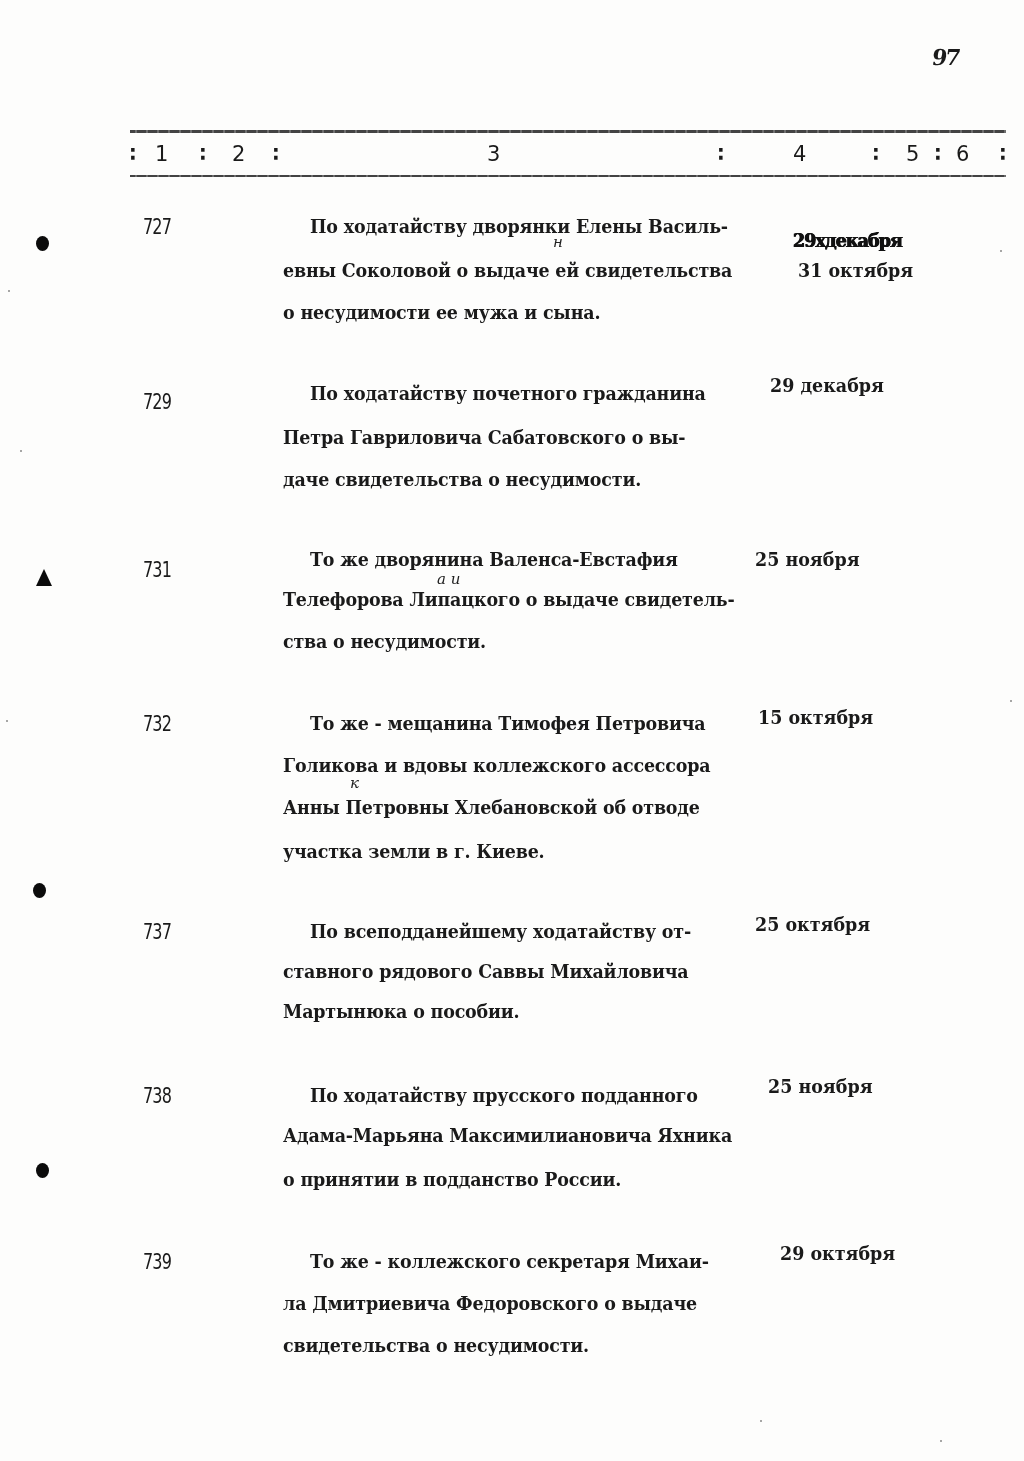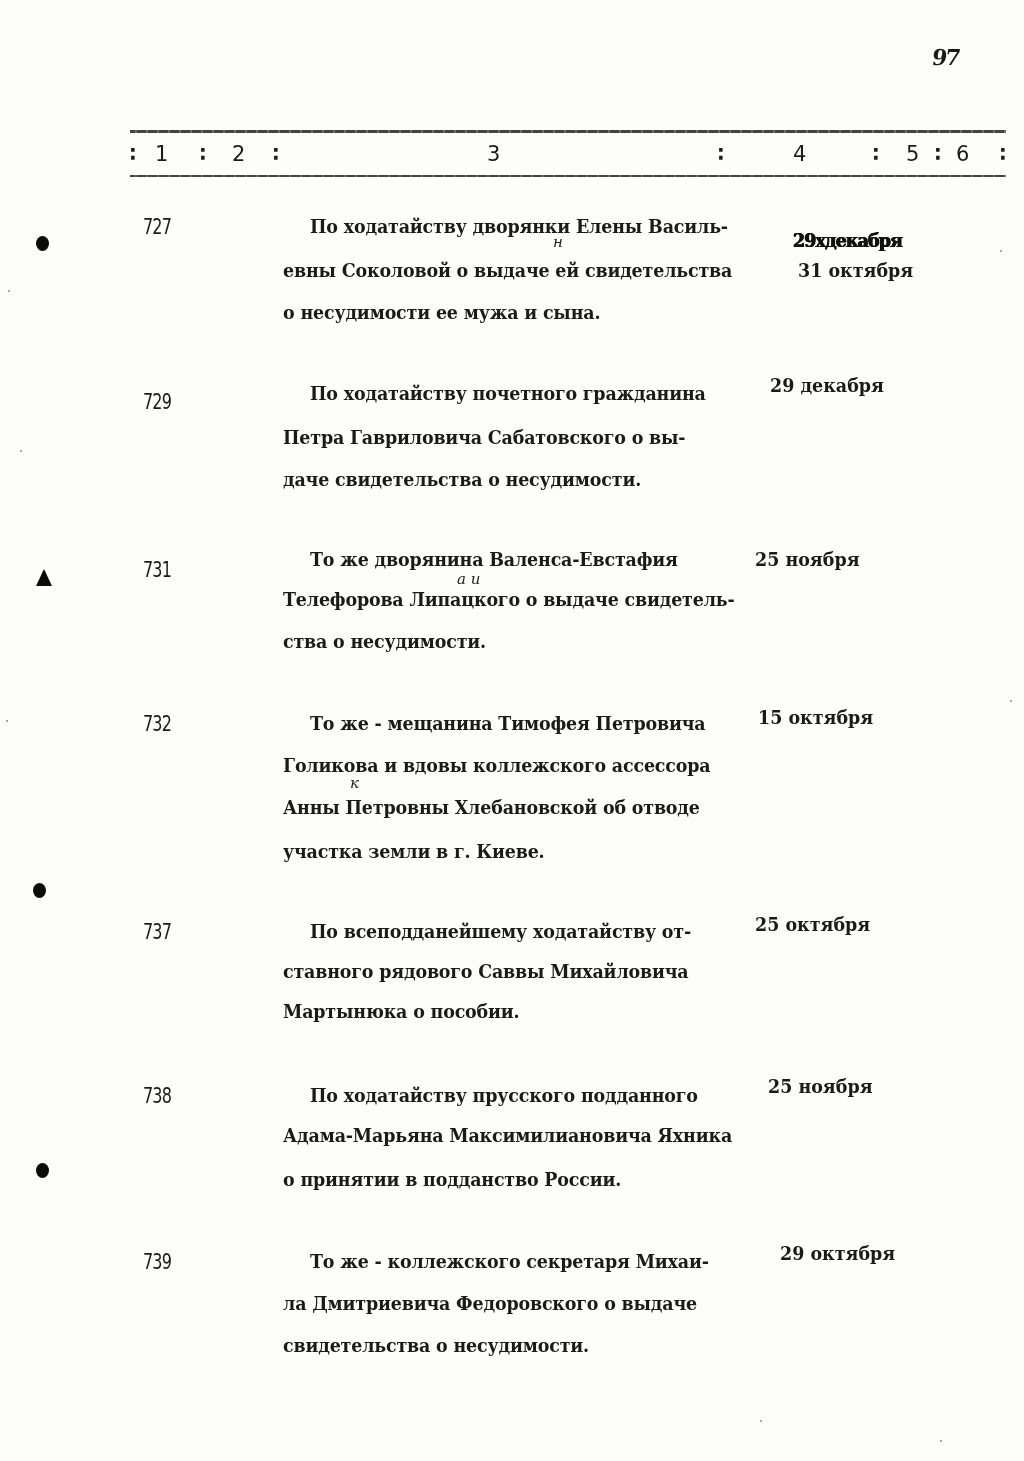--- a/index.html
+++ b/index.html
@@ -182,21 +182,21 @@
     <div class="entry-line" style="left:310px; top:0;">По ходатайству почетного гражданина</div>
     <div class="entry-date" style="left:770px; top:-8px;">29 декабря</div>
     <div class="entry-line" style="left:283px; top:44px;">Петра Гавриловича Сабатовского о вы-</div>
     <div class="entry-line" style="left:283px; top:86px;">даче свидетельства о несудимости.</div>
   </div>
 
   <div class="entry" style="top:548px;">
     <div class="entry-num" style="top:10px;">731</div>
     <div class="entry-line" style="left:310px; top:0;">То же дворянина Валенса-Евстафия</div>
     <div class="entry-date" style="left:755px; top:0;">25 ноября</div>
-    <div class="handnote" style="left:457px; top:22px;">а  и</div>
+    <div class="handnote" style="left:437px; top:22px;">а  и</div>
     <div class="entry-line" style="left:283px; top:40px;">Телефорова Липацкого о выдаче свидетель-</div>
     <div class="entry-line" style="left:283px; top:82px;">ства о несудимости.</div>
   </div>
 
   <div class="entry" style="top:712px;">
     <div class="entry-num">732</div>
     <div class="entry-line" style="left:310px; top:0;">То же - мещанина Тимофея Петровича</div>
     <div class="entry-date" style="left:758px; top:-6px;">15 октября</div>
     <div class="entry-line" style="left:283px; top:42px;">Голикова и вдовы коллежского ассессора</div>
     <div class="handnote" style="left:350px; top:62px;">к</div>

